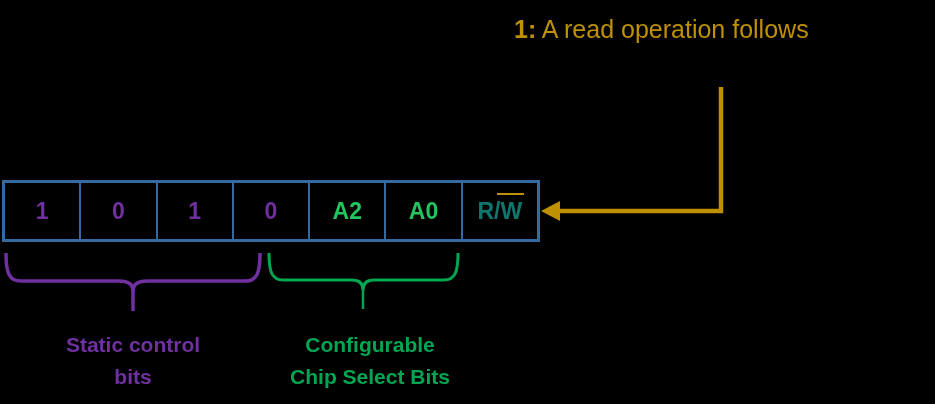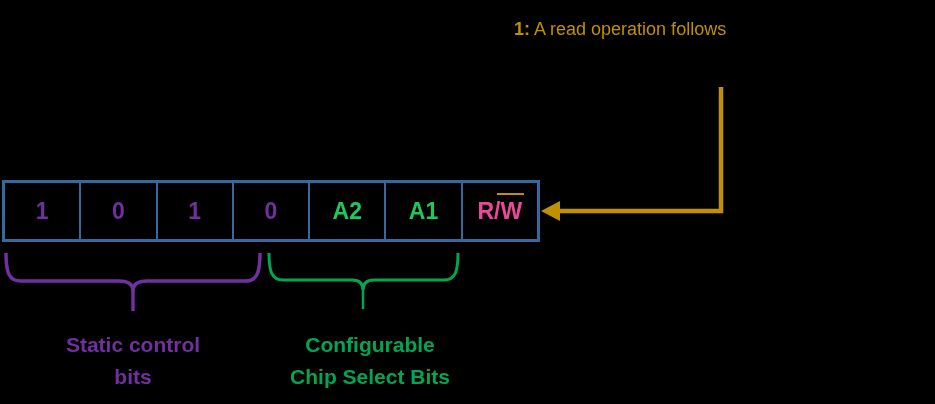--- a/index.html
+++ b/index.html
@@ -4,36 +4,36 @@
 <style>
   html,body{margin:0;padding:0;background:#000;}
   .canvas{
     position:relative;width:935px;height:404px;overflow:hidden;
     background:#000;
     font-family:"Liberation Sans", sans-serif;
   }
   
   .annotation{
     position:absolute;left:514px;top:12px;
-    color:#BF9000;font-size:18px;line-height:34px;white-space:nowrap;
+    color:#BF9000;font-size:25px;line-height:34px;white-space:nowrap;
   }
   .annotation b{font-weight:bold;}
   
   .register{
     position:absolute;left:2px;top:180px;width:532px;height:56px;
     border:3px solid #35699F;display:flex;
   }
   .cell{
     flex:1 1 0;display:flex;align-items:center;justify-content:center;
     font-size:23px;font-weight:bold;
   }
   .cell + .cell{border-left:2px solid #35699F;}
   .purple{color:#7030A0;}
   .green{color:#22c55e;}
-  .gold{color:#ec4899;text-align:right;}
+  .gold{color:#0f766e;text-align:right;}
   .rw{white-space:nowrap;}
   .overline{position:relative;display:inline-block;}
   .overline::before{
     content:"";position:absolute;left:-3px;right:-2px;top:-5px;height:2.5px;
     background:#BF9000;
   }
   
   .overlay{position:absolute;left:0;top:0;width:935px;height:404px;}
   
   .group-label{
@@ -62,21 +62,21 @@
     <div class="cell purple">
         <span>1</span>
       </div>
     <div class="cell purple">
         <span>0</span>
       </div>
     <div class="cell green">
         <span>A2</span>
       </div>
     <div class="cell green">
-        <span>A1</span>
+        <span>A0</span>
       </div>
     <div class="cell gold">
       <span class="rw"><span>R/</span><span class="overline">W</span></span>
     </div>
   </div>
 
   <svg class="overlay" viewBox="0 0 935 404">
 
     <polyline points="721,87 721,211 556,211" fill="none" stroke="#BF9000" stroke-width="4.5"></polyline>
     <polygon points="541,211 560,201 560,221" fill="#BF9000"></polygon>

